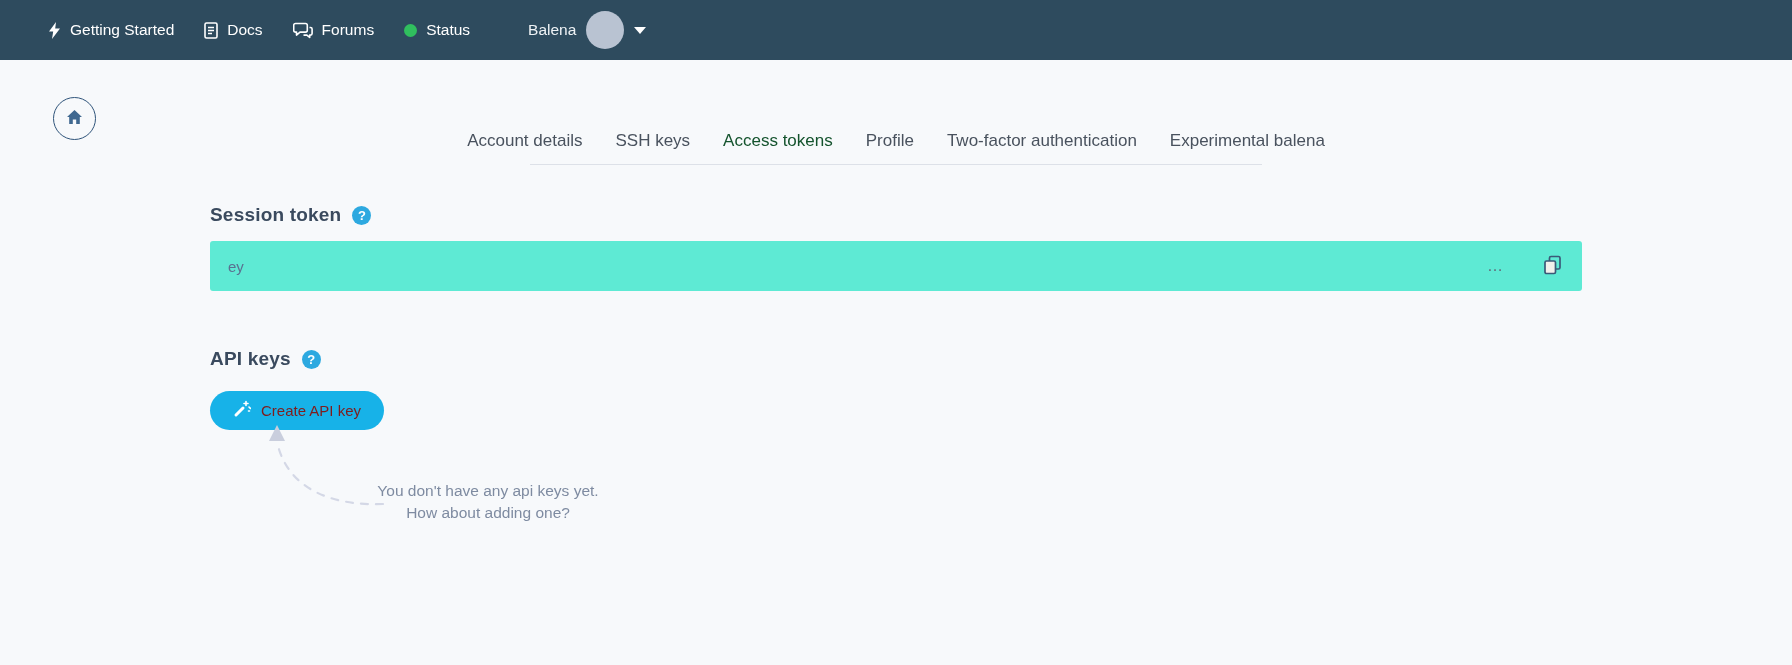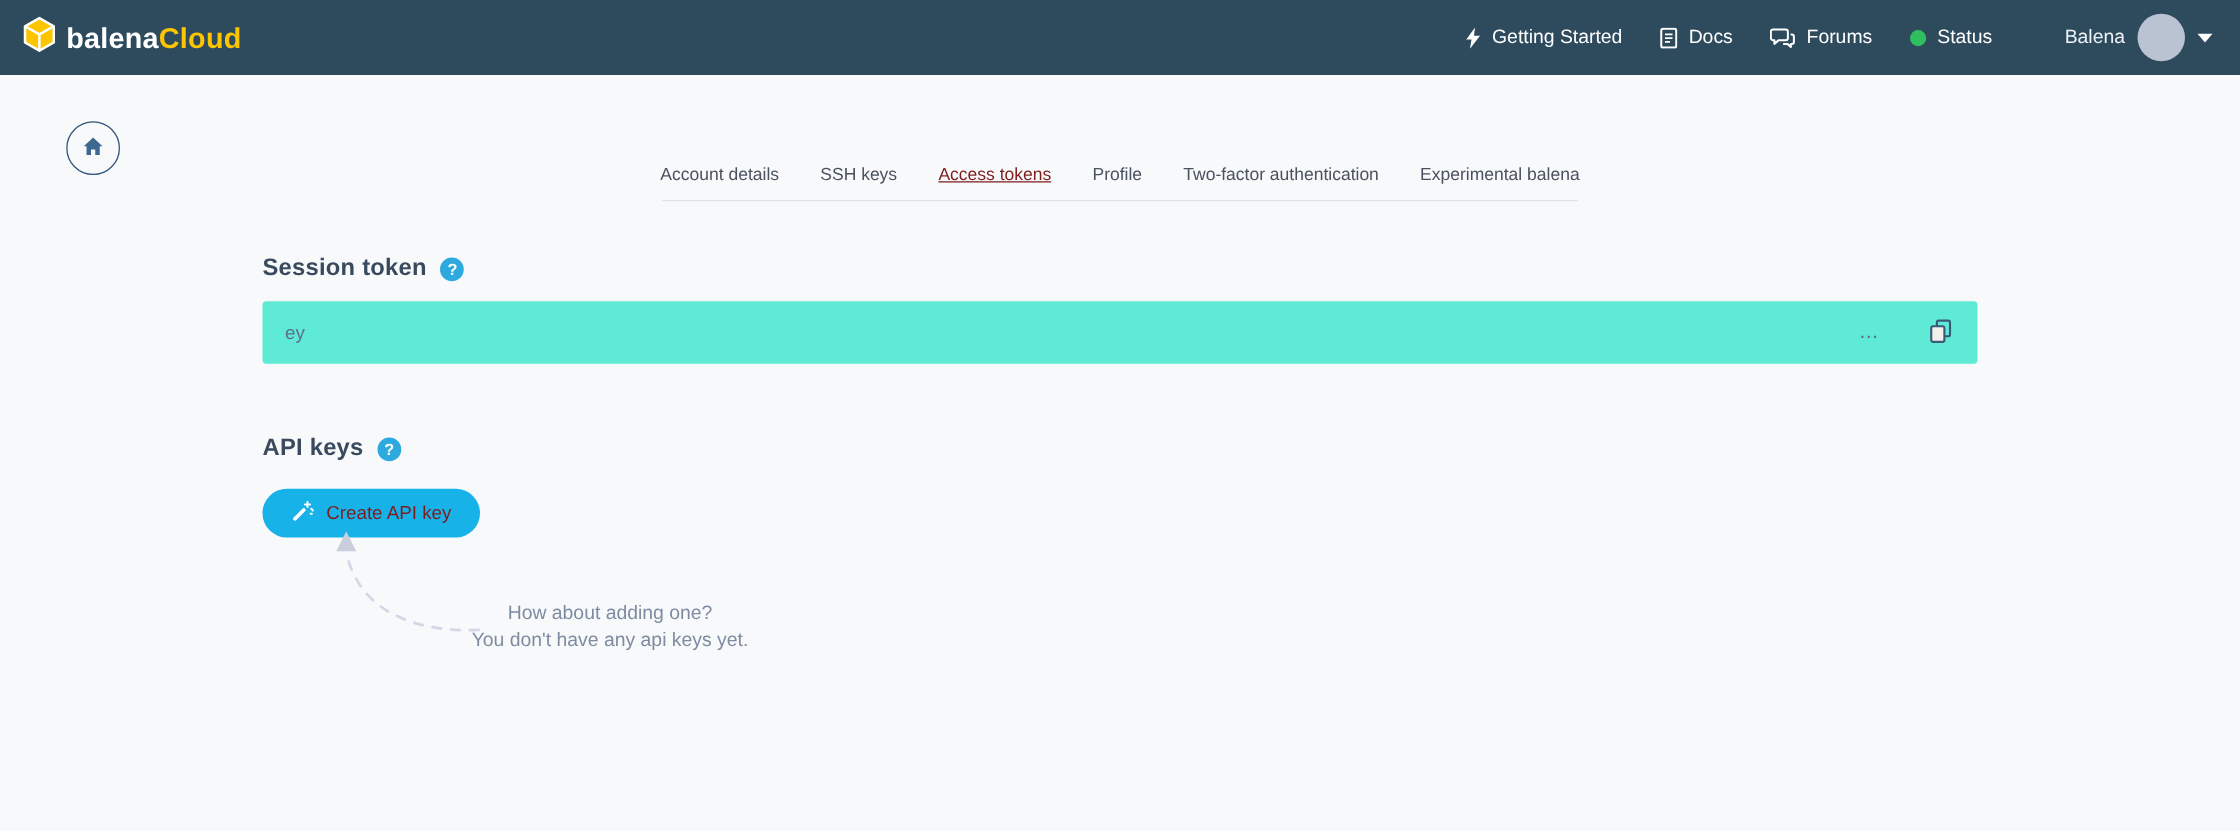--- a/index.html
+++ b/index.html
@@ -37,22 +37,22 @@
     width:43px; height:43px; border-radius:50%;
     background:transparent; border:1.5px solid #2f547a;
     display:flex; align-items:center; justify-content:center; cursor:pointer;
   }
   
   .tabs {
     position:absolute; top:131px; left:530px; width:732px;
     display:flex; justify-content:center; gap:33px;
     padding-bottom:13px; border-bottom:1px solid #dde1e8;
   }
-  .tab { font-size:14px; color:#49525e; text-decoration:none; cursor:pointer; white-space:nowrap; }
-  .tab.active { color:#7f1d1d;text-decoration:underline; }
+  .tab { font-size:17px; color:#49525e; text-decoration:none; cursor:pointer; white-space:nowrap; }
+  .tab.active { color:#14532d; }
   
   .section-heading { display:flex; align-items:center; gap:11px; }
   .section-heading h2 { font-size:19px; font-weight:600; color:#3a4a5e; letter-spacing:.2px; }
   .help-badge {
     width:19px; height:19px; border-radius:50%; background:#2da9e0;
     color:#ffffff; font-size:13px; font-weight:bold;
     display:flex; align-items:center; justify-content:center; cursor:pointer;
   }
   .session-section { position:absolute; top:204px; left:210px; right:210px; }
   .token-box {
@@ -76,29 +76,20 @@
   .empty-arrow { position:absolute; left:228px; top:410px; }
   .empty-text {
     position:absolute; left:346px; top:480px; width:284px;
     text-align:center; font-size:15.5px; color:#7e8ba1; line-height:22px;
   }
 </style>
 </head>
 <body>
 
 <header class="navbar">
-  <div class="brand">
-    <span>
-      <svg width="27" height="29" viewBox="0 0 27 29">
-        <polygon points="13.5,1.5 25,8 25,21 13.5,27.5 2,21 2,8" fill="#fdc400" stroke="#ffffff" stroke-width="2" stroke-linejoin="round"></polygon>
-        <path d="M2 8 L13.5 14.5 L25 8 M13.5 14.5 V27.5" fill="none" stroke="#ffffff" stroke-width="2" stroke-linejoin="round"></path>
-      </svg>
-    </span>
-    <span class="brand-text"><span>balena</span><span class="accent">Cloud</span></span>
-  </div>
 
   <nav class="nav-right">
     <a class="nav-link">
       <span>
         <svg width="13" height="17" viewBox="0 0 13 17">
             <path d="M8 0 L1 9.5 H5.2 L4 17 L12 6.5 H7.2 Z" fill="#ffffff"></path>
           </svg>
       </span>
       <span>Getting Started</span>
     </a>
@@ -185,15 +176,15 @@
     </span>
     <span>Create API key</span>
   </button>
 </section>
 
 <svg class="empty-arrow" width="170" height="105" viewBox="0 0 170 105">
   <path d="M155 94 C 105 96, 62 80, 50 36" fill="none" stroke="#d4d8e6" stroke-width="2.2" stroke-dasharray="7 8" stroke-linecap="round"></path>
   <polygon points="49,15 41,31 57,31" fill="#c9cedd"></polygon>
 </svg>
 <div class="empty-text">
+  <div>You don't have any api keys yet.</div>
   <div>How about adding one?</div>
-  <div>You don't have any api keys yet.</div>
 </div>
 
 </body></html>

